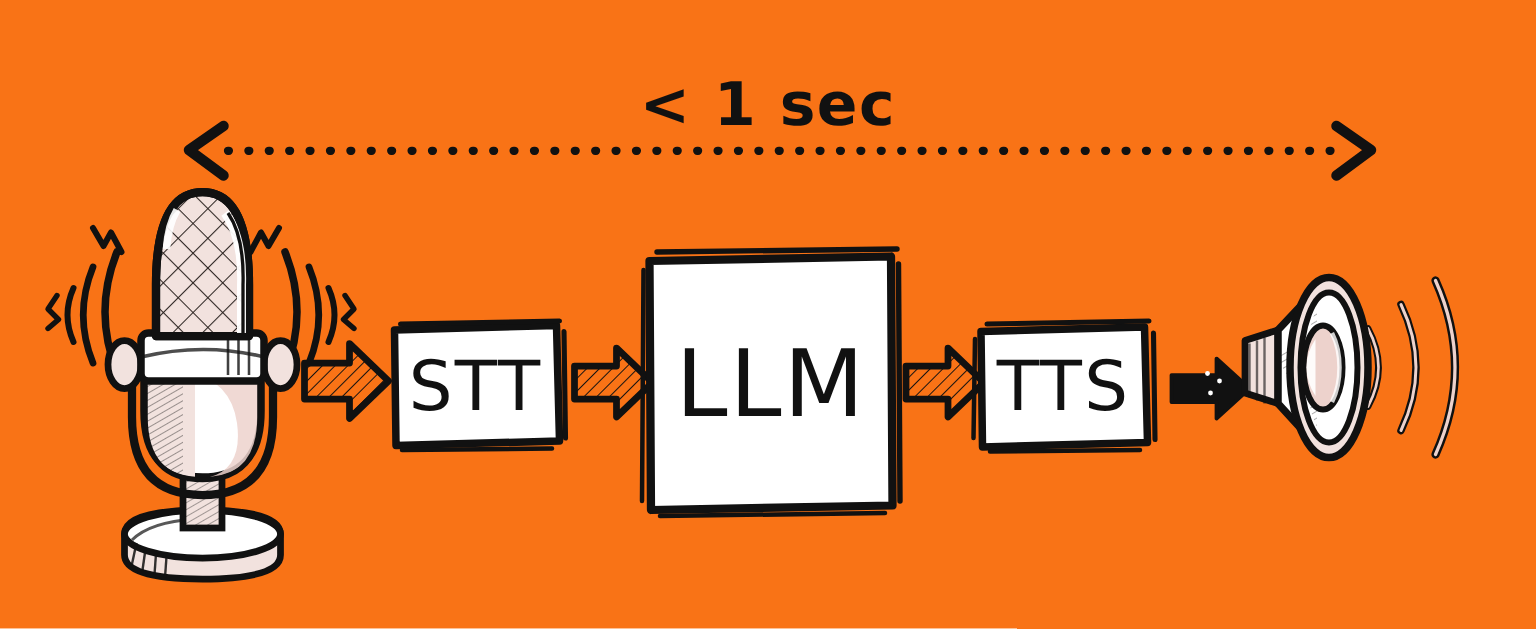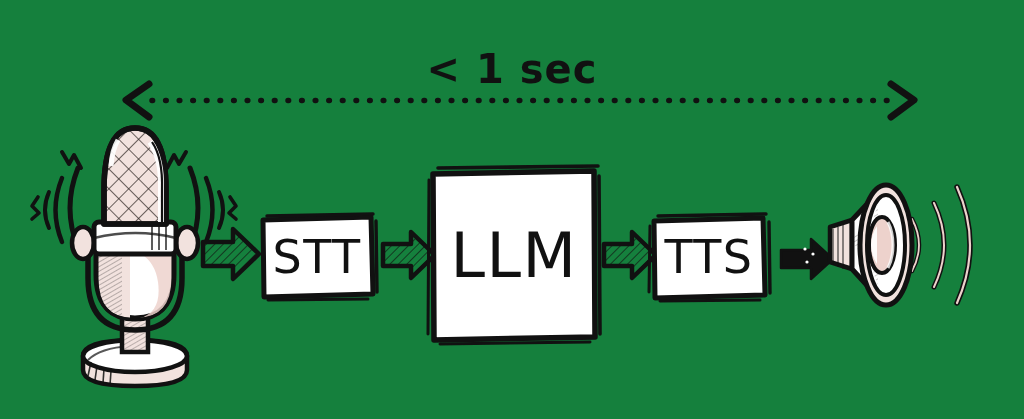--- a/index.html
+++ b/index.html
@@ -7,21 +7,21 @@
     padding: 0;
     background: #ffffff;
   }
   body {
     font-family: "DejaVu Sans", sans-serif;
   }
   #diagram-root {
     position: relative;
     width: 1024px;
     height: 419px;
-    background: #15803d;
+    background: #f97316;
     overflow: hidden;
   }
   #diagram-svg {
     position: absolute;
     top: 0;
     left: 0;
     width: 1024px;
     height: 419px;
   }
   .sketch-stroke {

